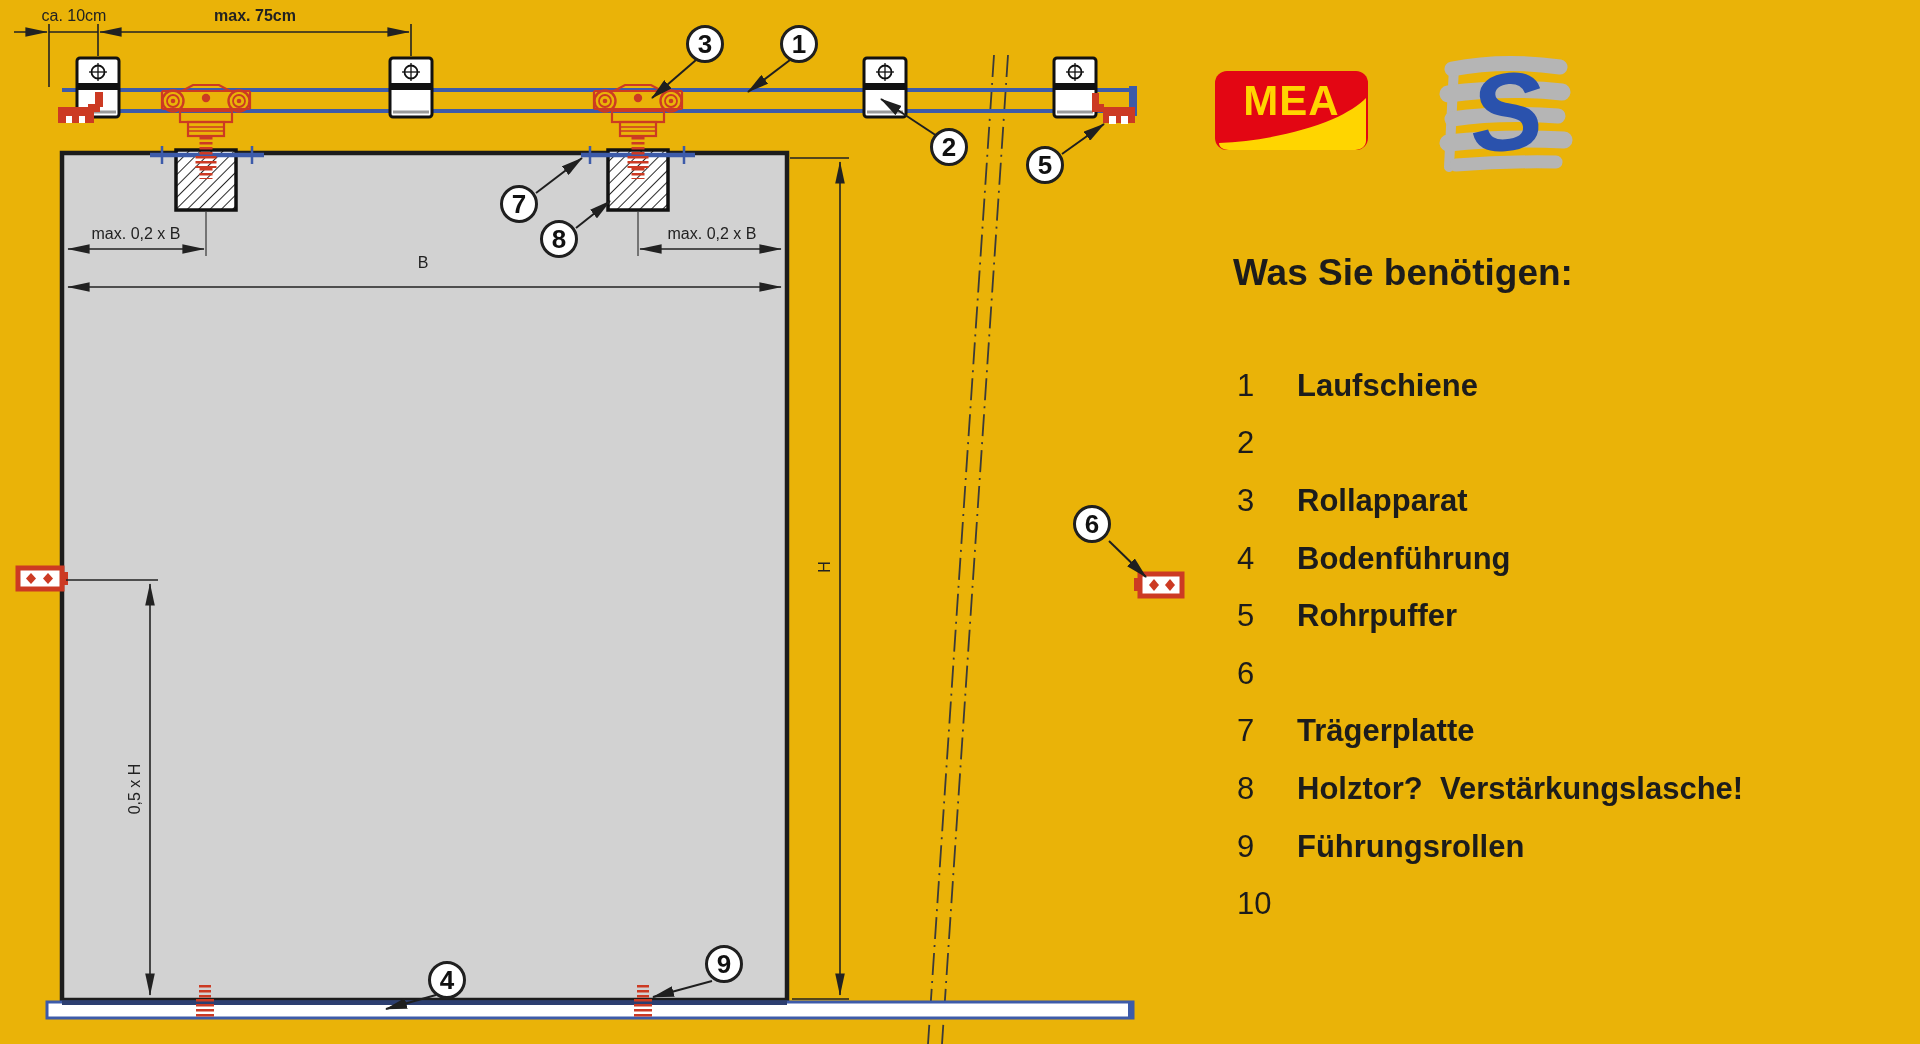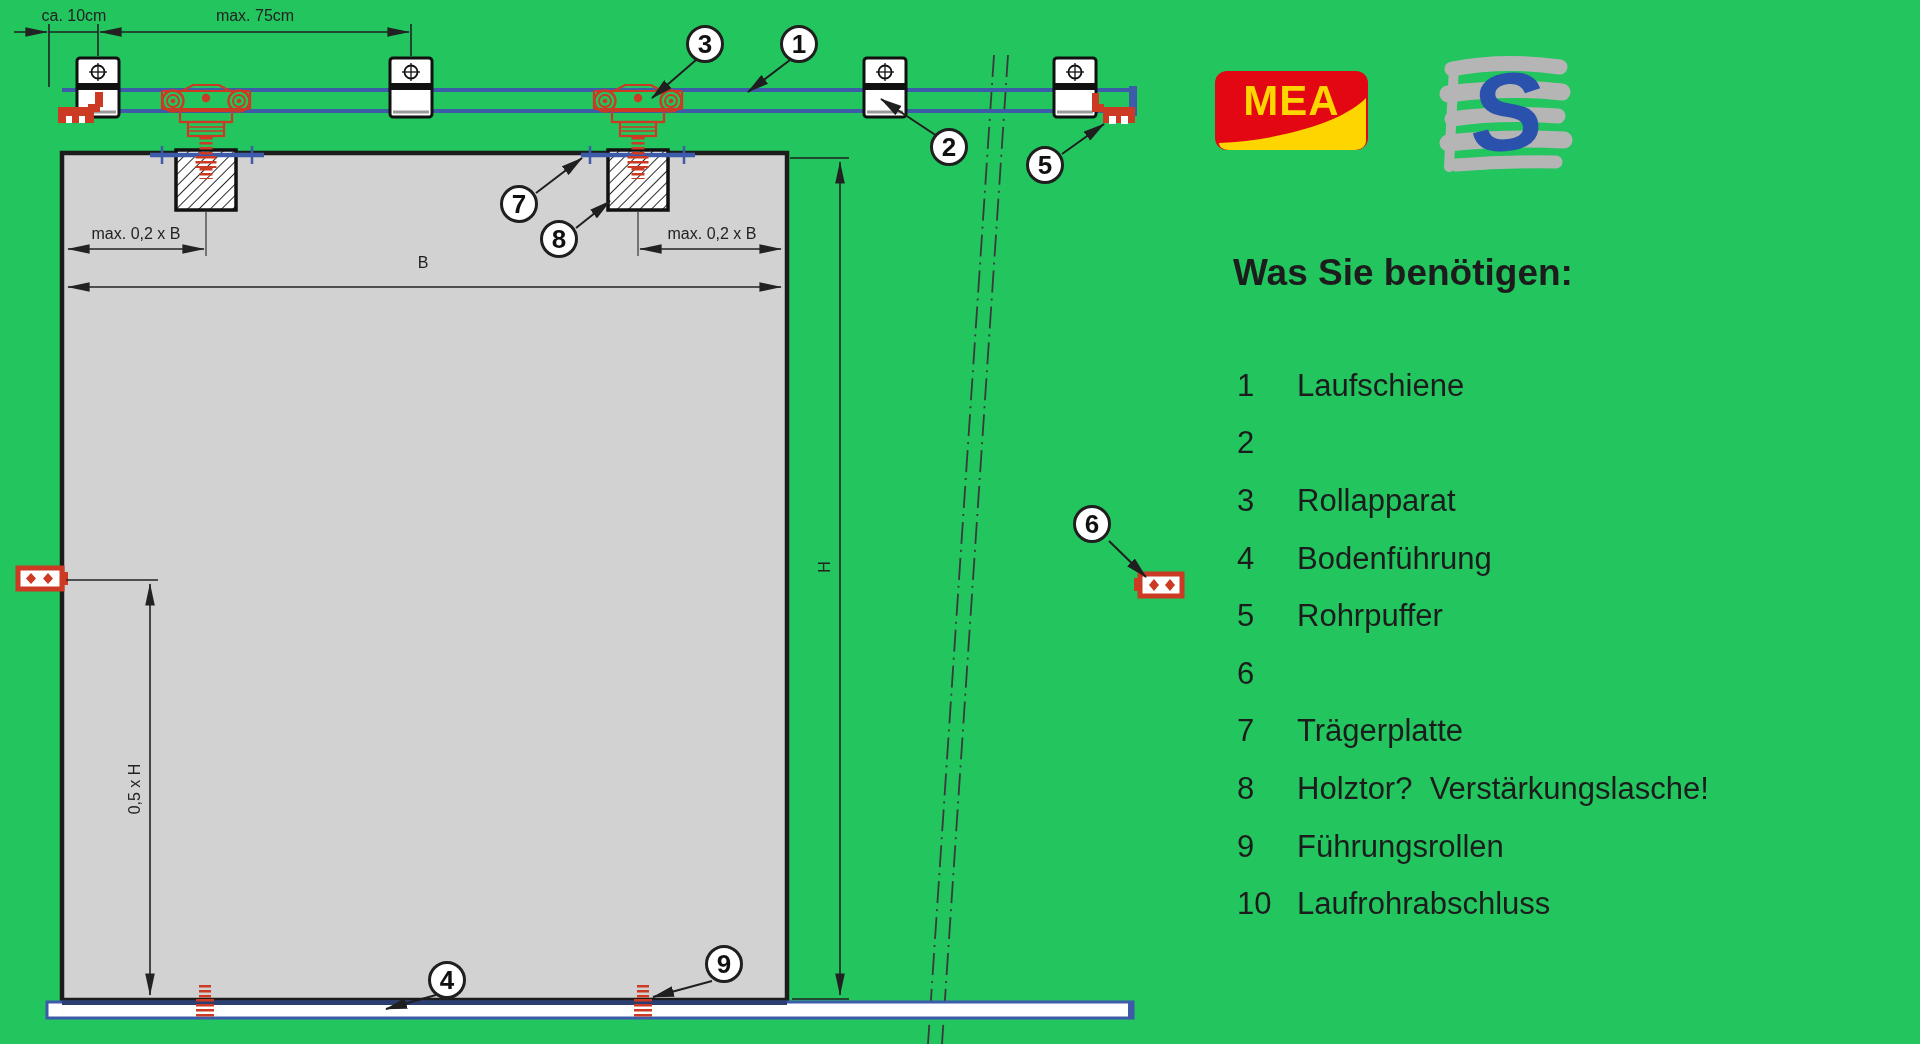--- a/index.html
+++ b/index.html
@@ -1,30 +1,30 @@
 <!DOCTYPE html>
 <html><head>
 <meta charset="utf-8">
 <style>
   html,body{margin:0;padding:0;background:#fff;}
-  #stage{position:relative;width:1920px;height:1044px;background:#22c55e;overflow:hidden;
+  #stage{position:relative;width:1920px;height:1044px;background:#eab308;overflow:hidden;
          font-family:"Liberation Sans", sans-serif;color:#1a1a1a;}
   #diagram-svg{position:absolute;left:0;top:0;}
   .dimlabel{position:absolute;font-size:16px;color:#222;text-align:center;white-space:nowrap;}
   .rotlabel{position:absolute;font-size:16px;color:#222;white-space:nowrap;
             transform:rotate(-90deg);transform-origin:center center;}
   .callout{position:absolute;width:38px;height:38px;border:3px solid #1f1f1f;border-radius:50%;
            background:#fff;display:flex;align-items:center;justify-content:center;
            font-weight:bold;font-size:26px;color:#111;box-sizing:border-box;}
   
   .parts-title{position:absolute;left:1233px;top:252px;font-size:37px;font-weight:bold;color:#1c1c1c;}
   .parts-list{position:absolute;left:1237px;top:357px;}
   .parts-row{display:flex;height:57.6px;align-items:center;font-size:31px;color:#1c1c1c;}
   .parts-num{width:60px;flex:0 0 60px;}
-  .parts-label{white-space:pre;}
+  .parts-label{white-space:pre;font-weight:bold;}
   
   .mea-logo{position:absolute;left:1215px;top:71px;width:153px;height:79px;border-radius:12px;
             background:#e30613;overflow:hidden;}
   .mea-text{position:absolute;left:0;right:0;top:6px;text-align:center;font-size:42px;
             font-weight:800;letter-spacing:1px;color:#ffd500;}
   .mea-swoosh{position:absolute;left:0;top:0;}
   
   .s-logo{position:absolute;left:1438px;top:53px;width:137px;height:127px;}
   .s-text{position:absolute;left:0;right:0;top:4px;text-align:center;font-size:110px;line-height:110px;
           font-weight:bold;font-style:italic;color:#2a52ad;transform:rotate(-5deg);}
@@ -242,21 +242,21 @@
       <line x1="436" y1="995" x2="386" y2="1009" marker-end="url(#calA)"></line>
       <line x1="1062" y1="154" x2="1104" y2="124" marker-end="url(#calA)"></line>
       <line x1="1109" y1="541" x2="1146" y2="577" marker-end="url(#calA)"></line>
       <line x1="536" y1="193" x2="582" y2="158" marker-end="url(#calA)"></line>
       <line x1="576" y1="228" x2="610" y2="201" marker-end="url(#calA)"></line>
       <line x1="712" y1="981" x2="653" y2="997" marker-end="url(#calA)"></line>
     </g>
   </svg>
 
   <div class="dimlabel" style="left:30px;top:7px;width:88px;">ca. 10cm</div>
-  <div class="dimlabel" style="left:195px;top:7px;width:120px;">max. 75cm</div>
+  <div class="dimlabel" style="left:195px;top:7px;width:120px;font-weight:bold;">max. 75cm</div>
   <div class="dimlabel" style="left:76px;top:225px;width:120px;">max. 0,2 x B</div>
   <div class="dimlabel" style="left:652px;top:225px;width:120px;">max. 0,2 x B</div>
   <div class="dimlabel" style="left:403px;top:254px;width:40px;">B</div>
   <div class="rotlabel" style="left:800px;top:558px;width:50px;text-align:center;">H</div>
   <div class="rotlabel" style="left:95px;top:780px;width:80px;text-align:center;">0,5 x H</div>
 
   <div class="callout" style="left:780px;top:25px;">1</div>
   <div class="callout" style="left:930px;top:128px;">2</div>
   <div class="callout" style="left:686px;top:25px;">3</div>
   <div class="callout" style="left:428px;top:961px;">4</div>
@@ -318,17 +318,16 @@
     <div class="parts-row">
       <span class="parts-num">8</span>
       <span class="parts-label">Holztor?  Verstärkungslasche!</span>
     </div>
     <div class="parts-row">
       <span class="parts-num">9</span>
       <span class="parts-label">Führungsrollen</span>
     </div>
     <div class="parts-row">
       <span class="parts-num">10</span>
-      <span class="parts-label">Laufrohrabschluss</span>
     </div>
   </div>
 
 </div>
 
 </body></html>

